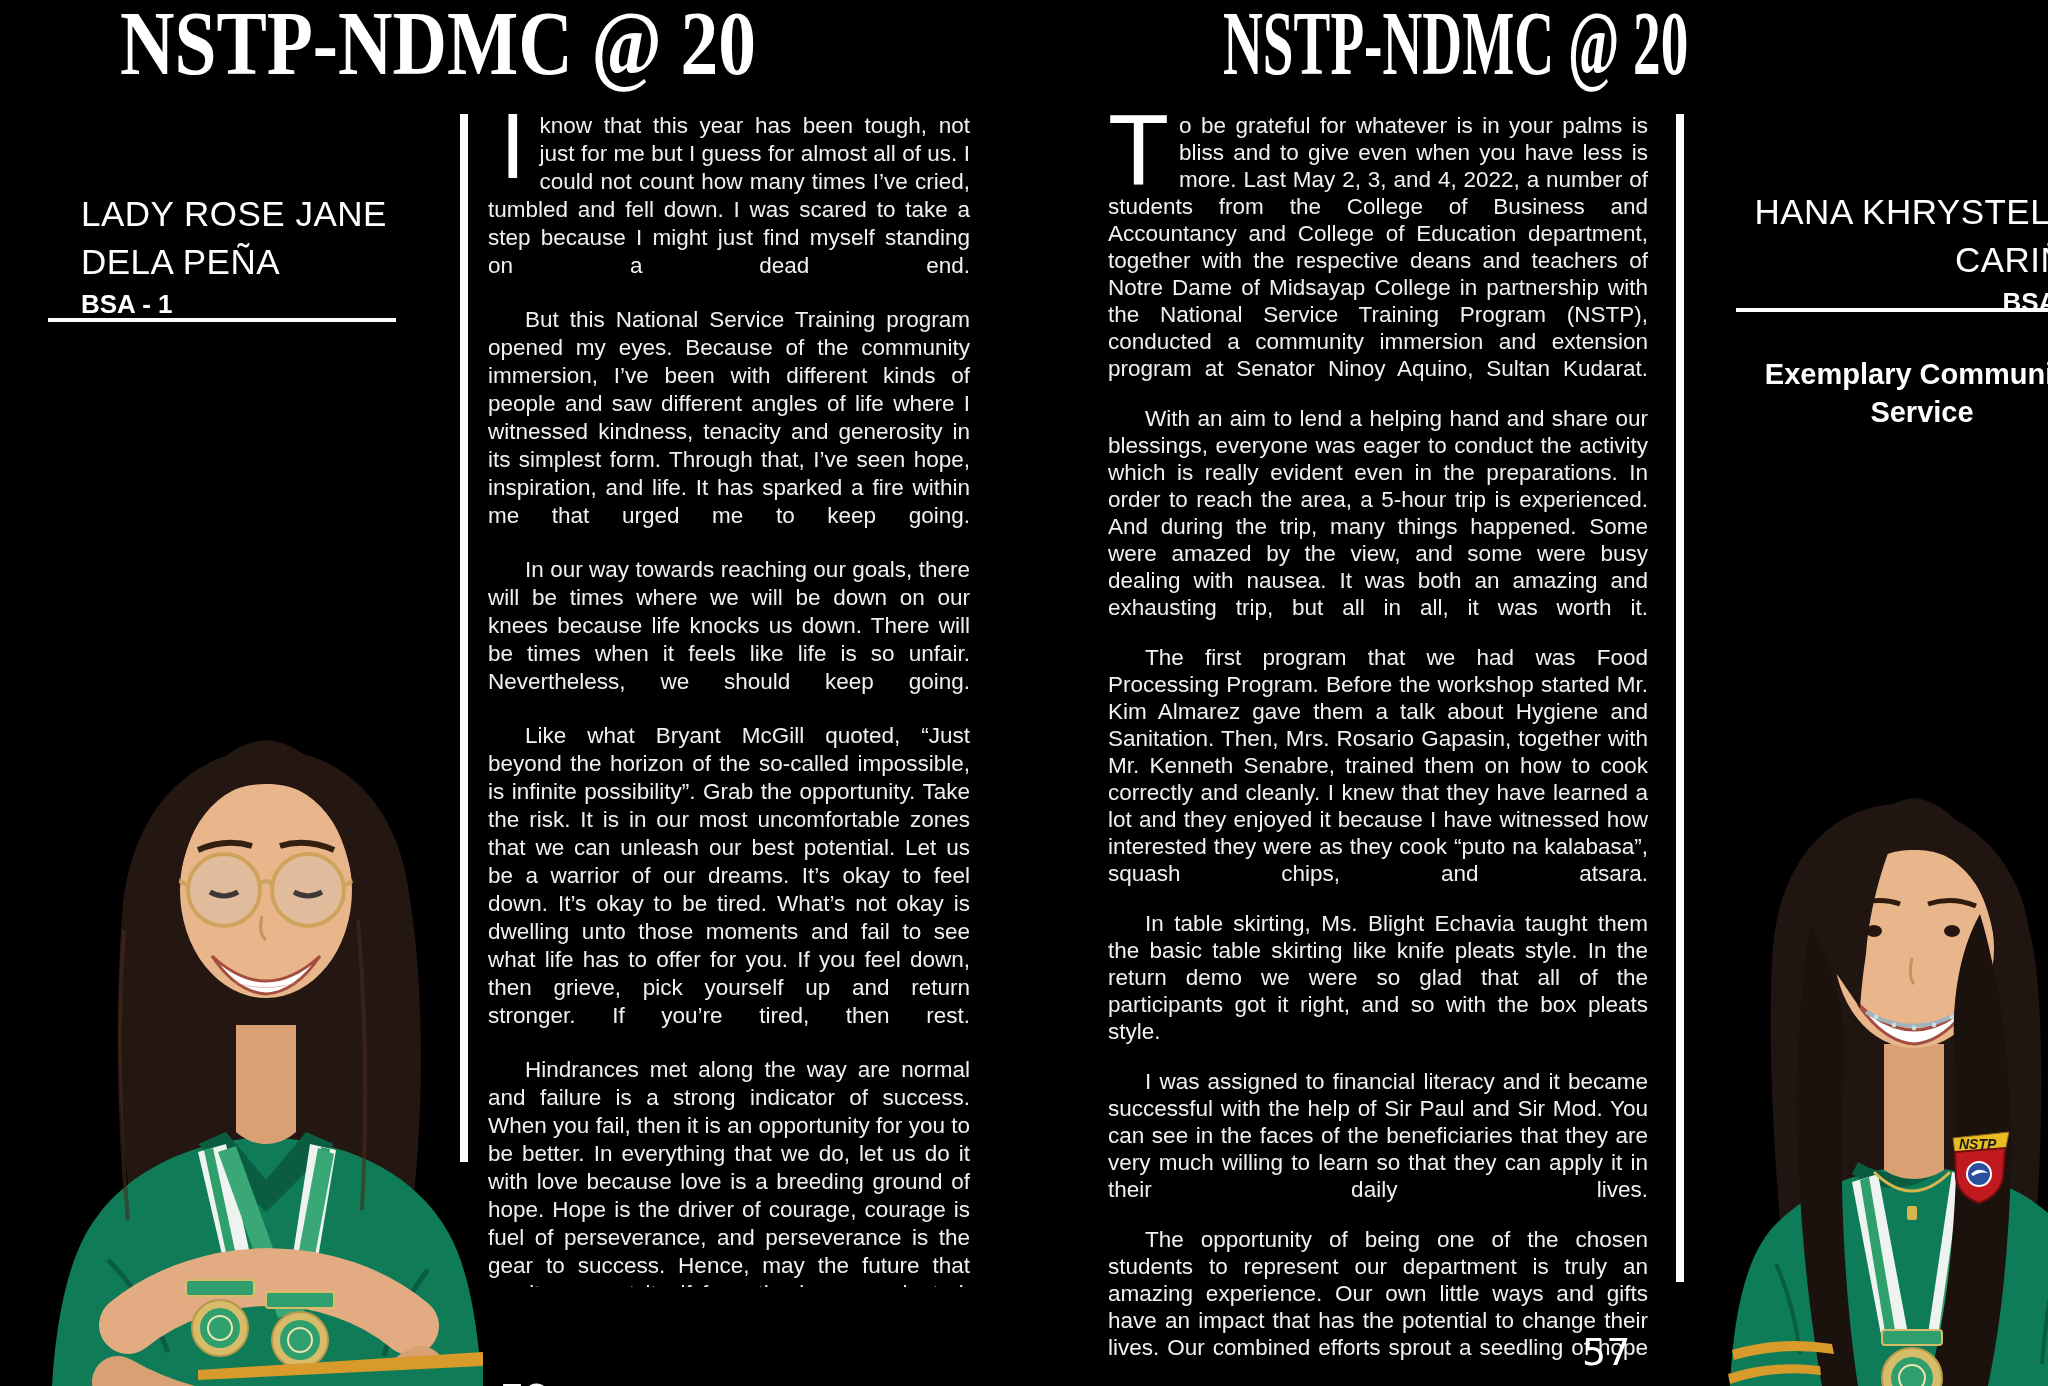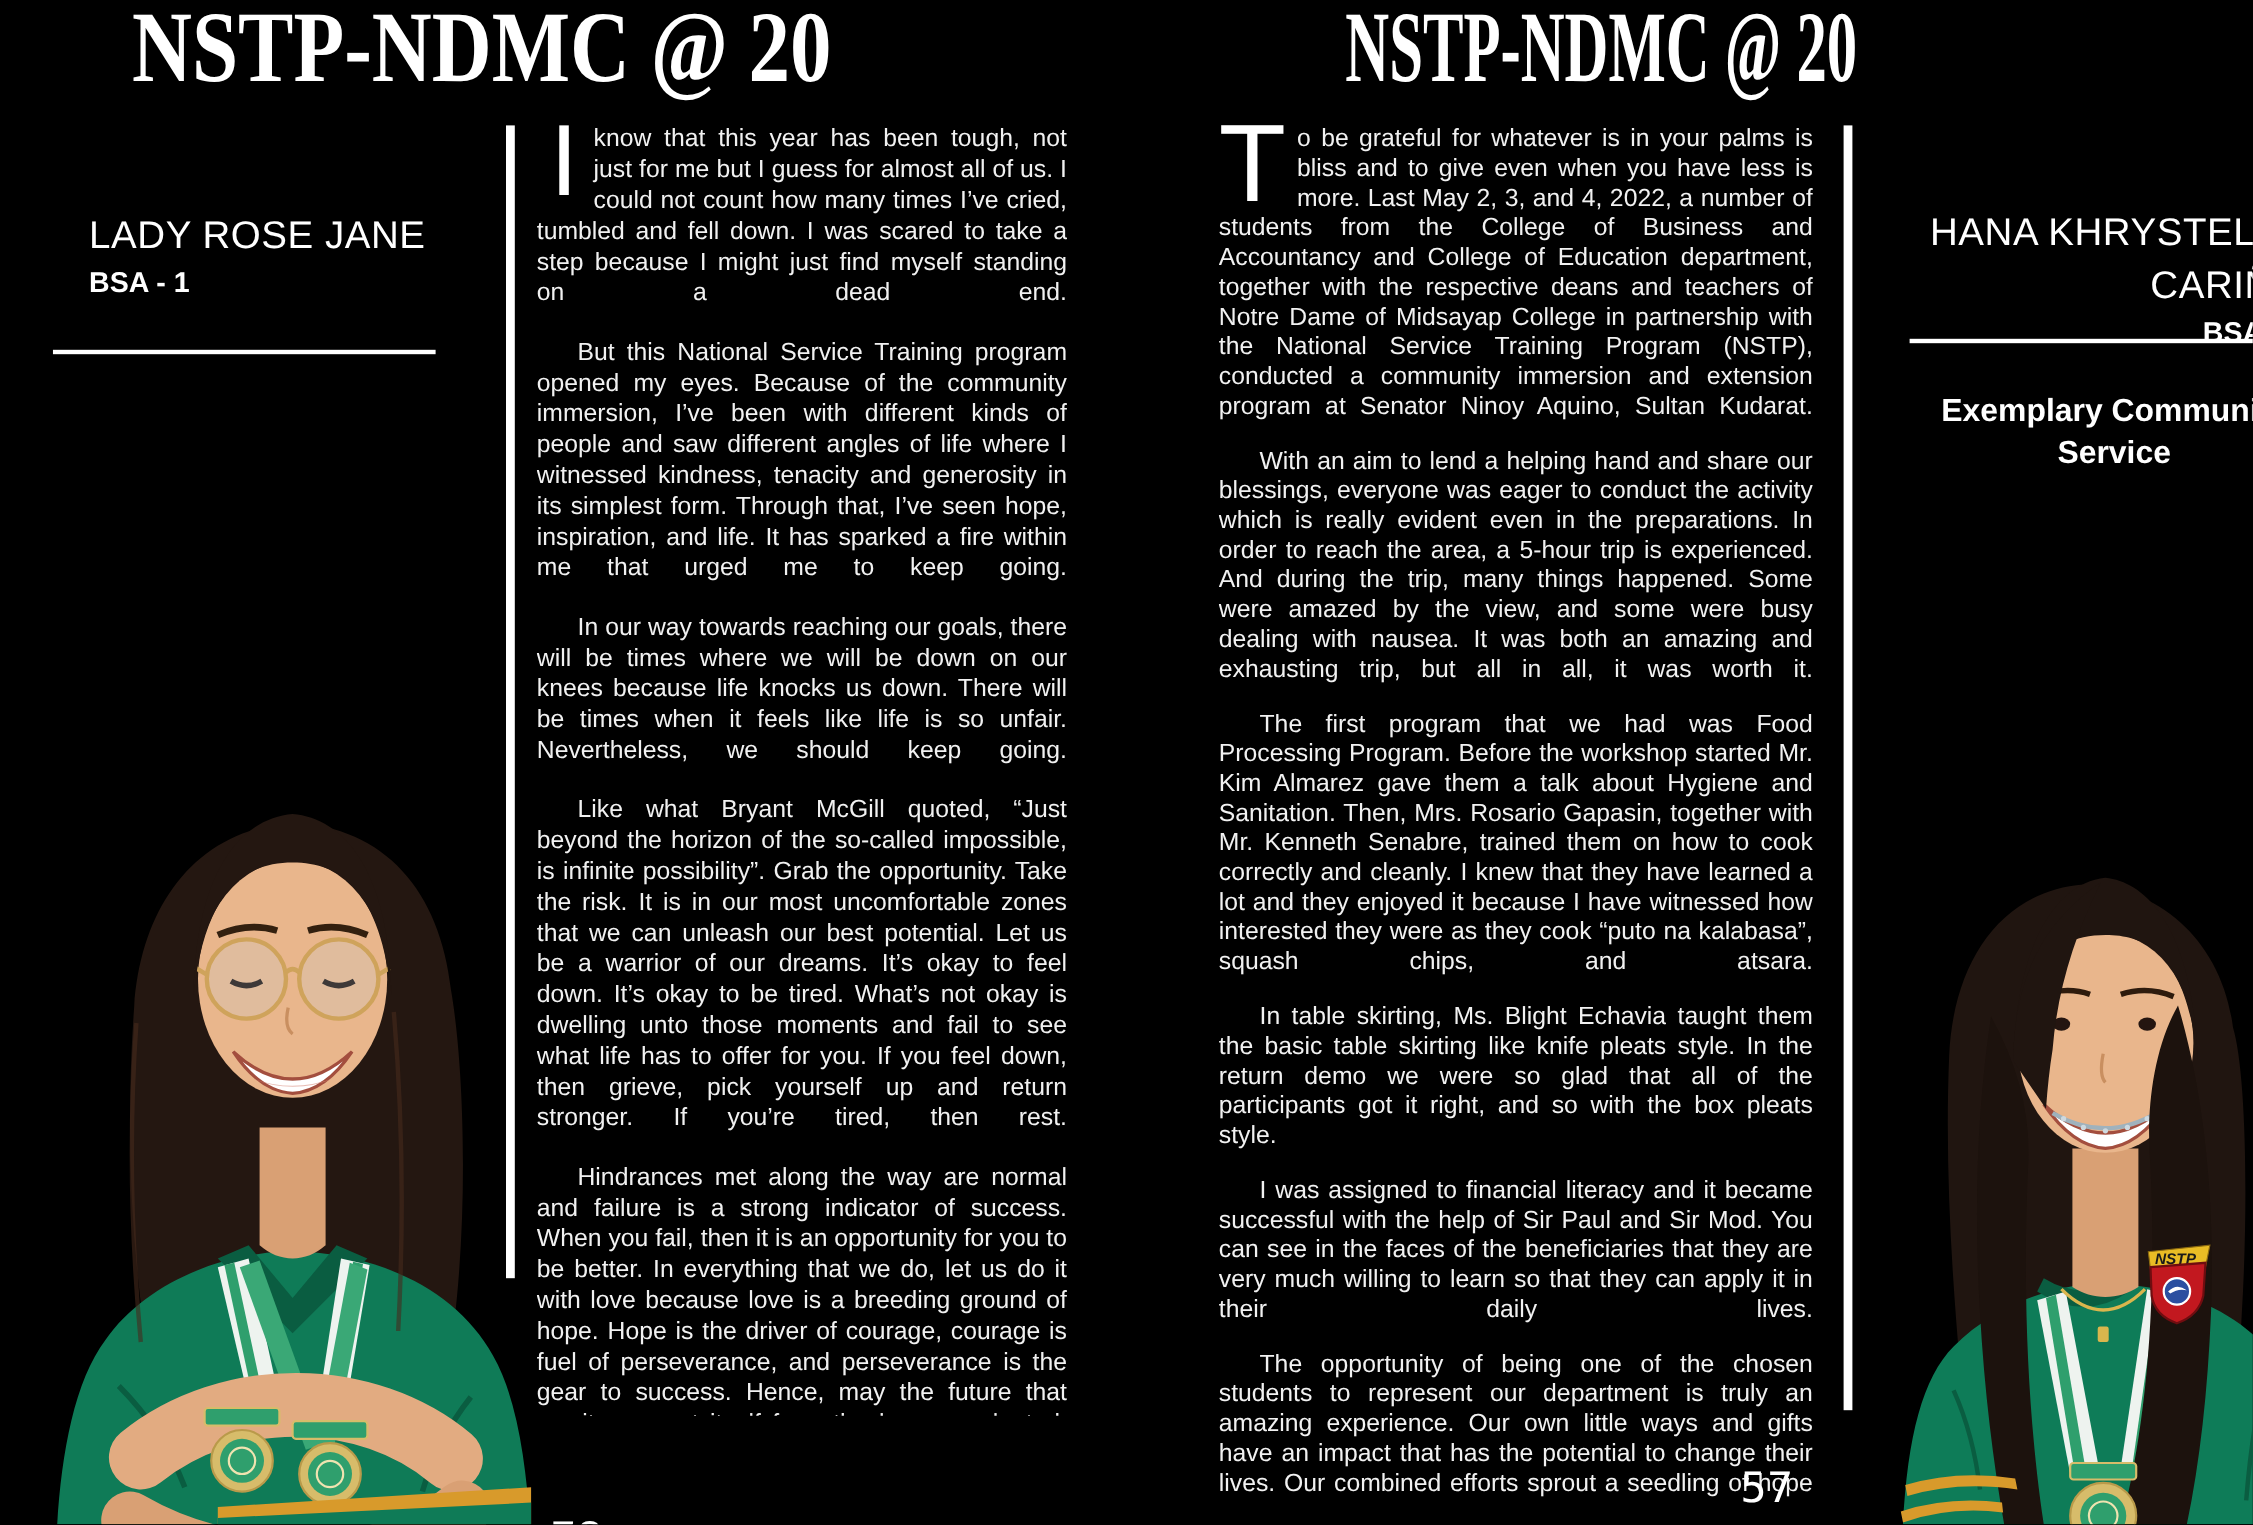--- a/index.html
+++ b/index.html
@@ -52,20 +52,21 @@
 <div class="spread">
 
   <div class="page-title title-left">NSTP-NDMC @ 20</div>
   <div class="page-title title-right">NSTP-NDMC @ 20</div>
 
   <div class="vbar vbar-left"></div>
   <div class="vbar vbar-right"></div>
 
   <div class="profile profile-left">
     <div class="name-line">LADY ROSE JANE</div>
+    <div class="name-line">DELA PEÑA</div>
     <div class="course">BSA - 1</div>
   </div>
   <div class="rule rule-left"></div>
 
   <div class="profile profile-right">
     <div class="name-line">HANA KHRYSTELLE</div>
     <div class="name-line">CARIÑO</div>
     <div class="course">BSA - 1</div>
   </div>
   <div class="rule rule-right"></div>

